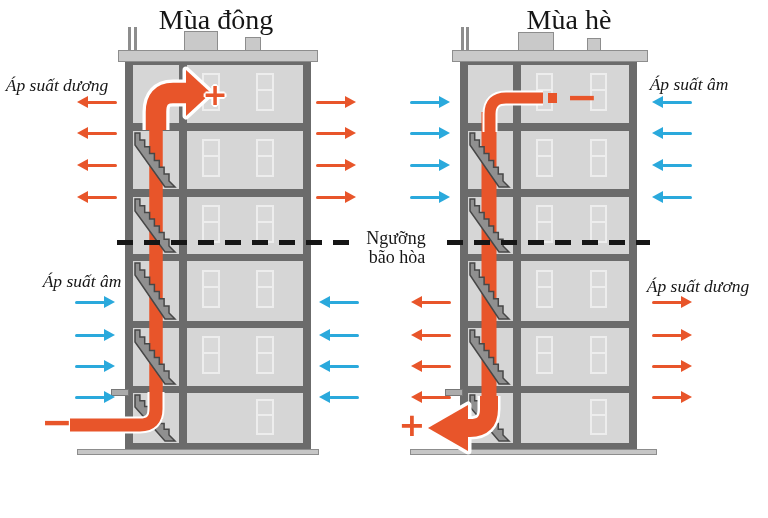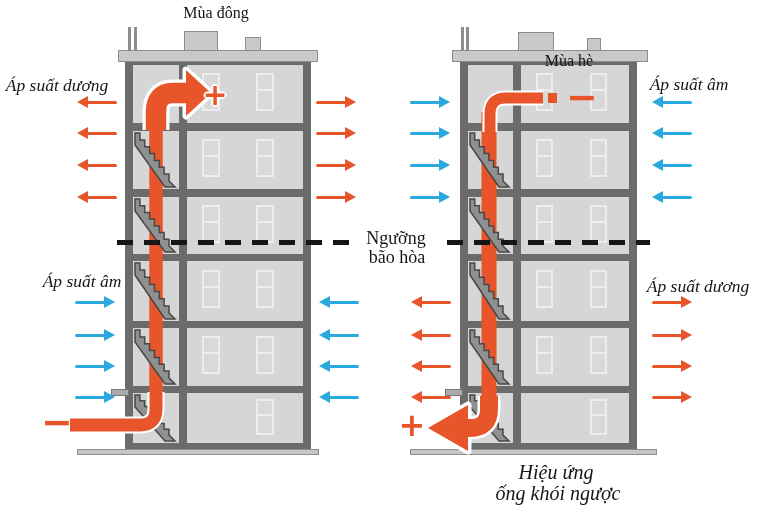--- a/index.html
+++ b/index.html
@@ -1,19 +1,19 @@
 <!DOCTYPE html>
 <html><head>
 <meta charset="utf-8">
 <style>
   html,body{margin:0;padding:0;background:#fff;}
   .canvas{position:relative;width:768px;height:518px;background:#ffffff;overflow:hidden;
           font-family:"Liberation Serif",serif;color:#161616;}
   .abs{position:absolute;box-sizing:border-box;}
-  .title{font-size:16px;white-space:nowrap;transform:translate(-50%,0);}
+  .title{font-size:28px;white-space:nowrap;transform:translate(-50%,0);}
   .plabel{font-style:italic;font-size:17.5px;white-space:nowrap;transform:translate(-50%,-50%);}
   .caption{font-style:italic;font-size:20px;white-space:nowrap;transform:translate(-50%,-50%);}
   .thresh{font-size:18px;white-space:nowrap;transform:translate(-50%,-50%);line-height:1;}
   .sign{font-family:"DejaVu Sans",sans-serif;font-weight:bold;transform:translate(-50%,-52%);line-height:1;}
   .sign.outlined{text-shadow:-2px 0 0 #fff,2px 0 0 #fff,0 -2px 0 #fff,0 2px 0 #fff,
                  -1px -1px 0 #fff,1px -1px 0 #fff,-1px 1px 0 #fff,1px 1px 0 #fff;}
   .dashline{height:5px;background:repeating-linear-gradient(90deg,#161616 0 16px,transparent 16px 27px);}
   .arrow{position:absolute;height:3px;background:var(--c);border-radius:1.5px;}
   .arrow.right::after{content:"";position:absolute;right:-10px;top:50%;transform:translateY(-50%);
       border-top:6.5px solid transparent;border-bottom:6.5px solid transparent;border-left:11px solid var(--c);}
@@ -199,30 +199,28 @@
       <div class="arrow left" style="--c: #e8552a; left: 421px; top: 333.5px; width: 30px;"></div>
       <div class="arrow left" style="--c: #e8552a; left: 421px; top: 364.5px; width: 30px;"></div>
       <div class="arrow left" style="--c: #e8552a; left: 421px; top: 395.5px; width: 30px;"></div>
       <div class="arrow right" style="--c: #e8552a; left: 652px; top: 300.5px; width: 30px;"></div>
       <div class="arrow right" style="--c: #e8552a; left: 652px; top: 333.5px; width: 30px;"></div>
       <div class="arrow right" style="--c: #e8552a; left: 652px; top: 364.5px; width: 30px;"></div>
       <div class="arrow right" style="--c: #e8552a; left: 652px; top: 395.5px; width: 30px;"></div>
     </div>
 
   <div class="abs title" style="left:216px;top:4px;">Mùa đông</div>
-  <div class="abs title" style="left:569px;top:4px;margin-top:48px;">Mùa hè</div>
+  <div class="abs title" style="left:569px;top:4px;">Mùa hè</div>
 
   <div class="abs plabel" style="left:57px;top:85px;">Áp suất dương</div>
   <div class="abs plabel" style="left:82px;top:281px;">Áp suất âm</div>
   <div class="abs plabel" style="left:689px;top:84px;">Áp suất âm</div>
   <div class="abs plabel" style="left:698px;top:286px;">Áp suất dương</div>
 
   <div class="abs thresh" style="left:396px;top:238px;">Ngưỡng</div>
   <div class="abs thresh" style="left:397px;top:257px;">bão hòa</div>
 
-  <div class="abs caption" style="left:556px;top:472px;">Hiệu ứng</div>
-  <div class="abs caption" style="left:558px;top:493px;">ống khói ngược</div>
 
   <div class="abs sign outlined" style="left:215px;top:96px;font-size:30px;color:#e8552a;">+</div>
   <div class="abs sign" style="left:57px;top:423px;font-size:38px;color:#e8552a;">−</div>
   <div class="abs sign" style="left:582px;top:98px;font-size:38px;color:#e8552a;">−</div>
   <div class="abs sign" style="left:412px;top:426px;font-size:32px;color:#e8552a;">+</div>
 </div>
 
 </body></html>

